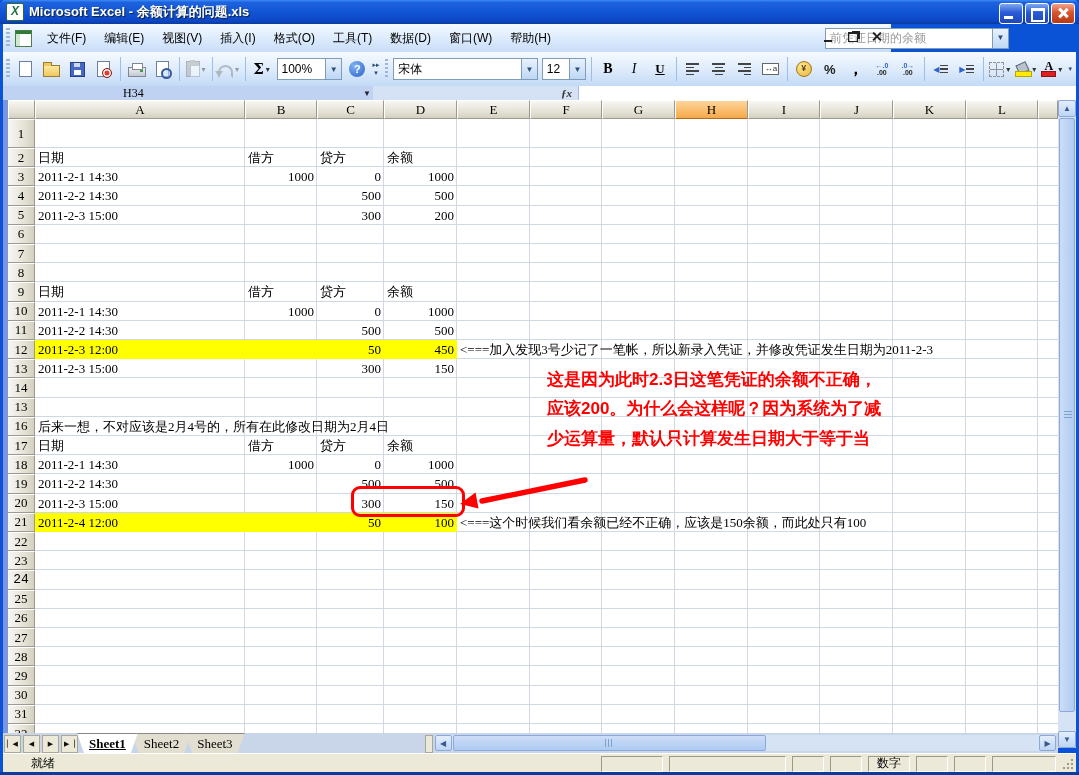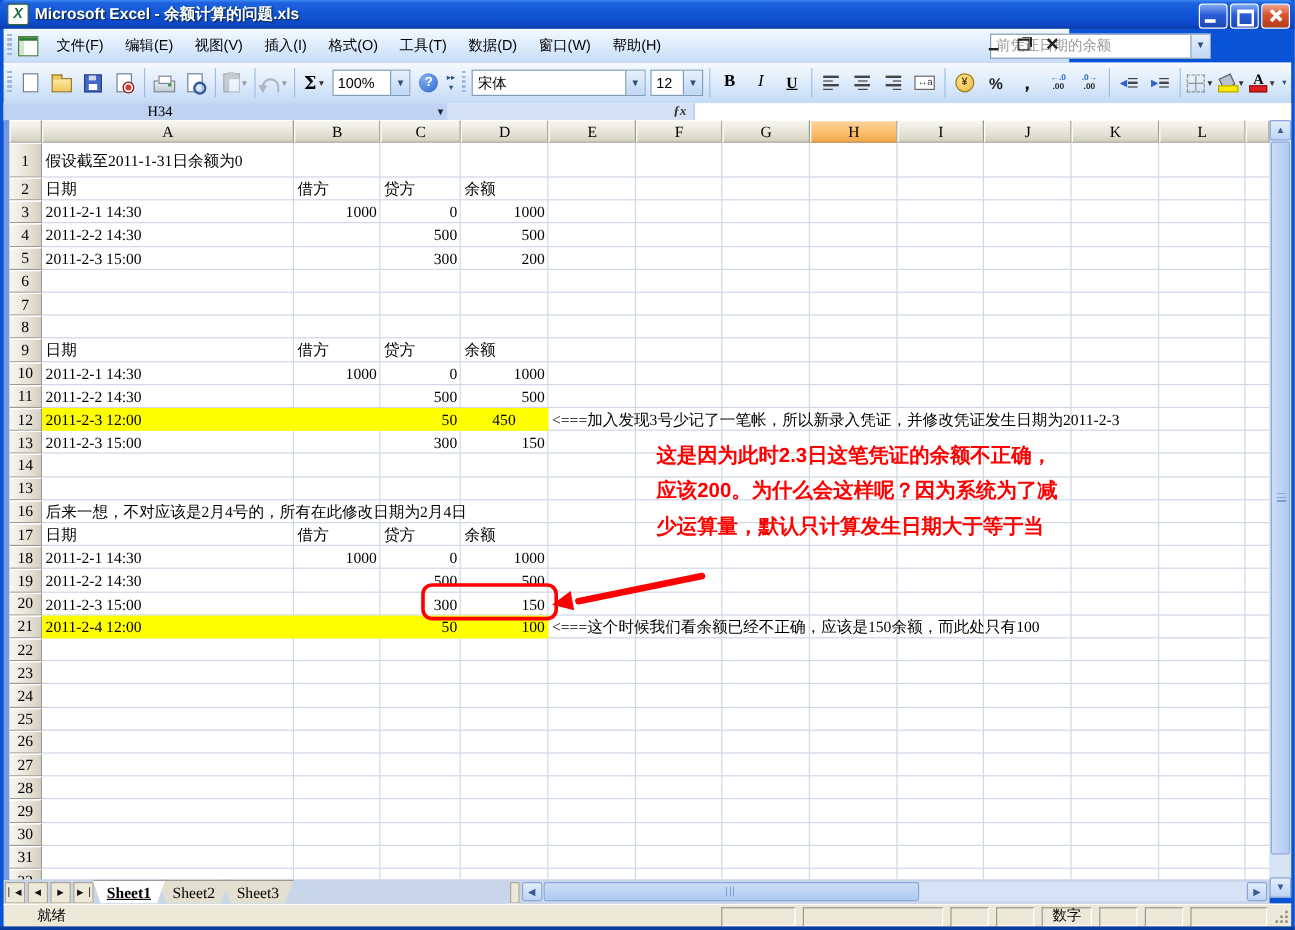--- a/index.html
+++ b/index.html
@@ -444,40 +444,39 @@
         <div class="rowhead" style="top: 355.4px; height: 19.2px;">19</div>
         <div class="gridline-row" style="top: 373.6px;"></div>
         <div class="rowhead" style="top: 374.6px; height: 19.2px;">20</div>
         <div class="gridline-row" style="top: 392.8px;"></div>
         <div class="rowhead" style="top: 393.8px; height: 19.2px;">21</div>
         <div class="gridline-row" style="top: 412px;"></div>
         <div class="rowhead" style="top: 413px; height: 19.2px;">22</div>
         <div class="gridline-row" style="top: 431.2px;"></div>
         <div class="rowhead" style="top: 432.2px; height: 19.2px;">23</div>
         <div class="gridline-row" style="top: 450.4px;"></div>
-        <div class="rowhead" style="top: 451.4px; height: 19.2px;">24</div>
+        <div class="rowhead" style="top: 451.4px; height: 19.2px; font-family: Liberation Mono, monospace;">24</div>
         <div class="gridline-row" style="top: 469.6px;"></div>
         <div class="rowhead" style="top: 470.6px; height: 19.2px;">25</div>
         <div class="gridline-row" style="top: 488.8px;"></div>
         <div class="rowhead" style="top: 489.8px; height: 19.2px;">26</div>
         <div class="gridline-row" style="top: 508px;"></div>
         <div class="rowhead" style="top: 509px; height: 19.2px;">27</div>
         <div class="gridline-row" style="top: 527.2px;"></div>
         <div class="rowhead" style="top: 528.2px; height: 19.2px;">28</div>
         <div class="gridline-row" style="top: 546.4px;"></div>
         <div class="rowhead" style="top: 547.4px; height: 19.2px;">29</div>
         <div class="gridline-row" style="top: 565.6px;"></div>
         <div class="rowhead" style="top: 566.6px; height: 19.2px;">30</div>
         <div class="gridline-row" style="top: 584.8px;"></div>
         <div class="rowhead" style="top: 585.8px; height: 19.2px;">31</div>
         <div class="gridline-row" style="top: 604px;"></div>
         <div class="rowhead" style="top: 605px; height: 19.2px;">32</div>
         <div class="yellow-row" style="top: 221px; height: 19.2px; background: rgb(255, 255, 0);"></div>
         <div class="yellow-row" style="top: 393.8px; height: 19.2px; background: rgb(255, 255, 0);"></div>
-        <div class="cell" style="top: 0px; height: 29px; line-height: 29px; left: 30px;">假设截至2011-1-31日余额为0</div>
         <div class="cell" style="top: 29px; height: 19.2px; line-height: 19.2px; left: 30px;">日期</div>
         <div class="cell" style="top: 29px; height: 19.2px; line-height: 19.2px; left: 240px;">借方</div>
         <div class="cell" style="top: 29px; height: 19.2px; line-height: 19.2px; left: 312px;">贷方</div>
         <div class="cell" style="top: 29px; height: 19.2px; line-height: 19.2px; left: 379px;">余额</div>
         <div class="cell" style="top: 48.2px; height: 19.2px; line-height: 19.2px; left: 30px;">2011-2-1 14:30</div>
         <div class="cell" style="top: 48.2px; height: 19.2px; line-height: 19.2px; left: 239px; width: 67px; text-align: right;">1000</div>
         <div class="cell" style="top: 48.2px; height: 19.2px; line-height: 19.2px; left: 311px; width: 62px; text-align: right;">0</div>
         <div class="cell" style="top: 48.2px; height: 19.2px; line-height: 19.2px; left: 378px; width: 68px; text-align: right;">1000</div>
         <div class="cell" style="top: 67.4px; height: 19.2px; line-height: 19.2px; left: 30px;">2011-2-2 14:30</div>
         <div class="cell" style="top: 67.4px; height: 19.2px; line-height: 19.2px; left: 311px; width: 62px; text-align: right;">500</div>
@@ -491,21 +490,21 @@
         <div class="cell" style="top: 163.4px; height: 19.2px; line-height: 19.2px; left: 379px;">余额</div>
         <div class="cell" style="top: 182.6px; height: 19.2px; line-height: 19.2px; left: 30px;">2011-2-1 14:30</div>
         <div class="cell" style="top: 182.6px; height: 19.2px; line-height: 19.2px; left: 239px; width: 67px; text-align: right;">1000</div>
         <div class="cell" style="top: 182.6px; height: 19.2px; line-height: 19.2px; left: 311px; width: 62px; text-align: right;">0</div>
         <div class="cell" style="top: 182.6px; height: 19.2px; line-height: 19.2px; left: 378px; width: 68px; text-align: right;">1000</div>
         <div class="cell" style="top: 201.8px; height: 19.2px; line-height: 19.2px; left: 30px;">2011-2-2 14:30</div>
         <div class="cell" style="top: 201.8px; height: 19.2px; line-height: 19.2px; left: 311px; width: 62px; text-align: right;">500</div>
         <div class="cell" style="top: 201.8px; height: 19.2px; line-height: 19.2px; left: 378px; width: 68px; text-align: right;">500</div>
         <div class="cell" style="top: 221px; height: 19.2px; line-height: 19.2px; left: 30px;">2011-2-3 12:00</div>
         <div class="cell" style="top: 221px; height: 19.2px; line-height: 19.2px; left: 311px; width: 62px; text-align: right;">50</div>
-        <div class="cell" style="top: 221px; height: 19.2px; line-height: 19.2px; left: 378px; width: 68px; text-align: center;">450</div>
+        <div class="cell" style="top: 221px; height: 19.2px; line-height: 19.2px; left: 378px; width: 68px; text-align: right;">450</div>
         <div class="cell" style="top: 221px; height: 19.2px; line-height: 19.2px; left: 452px;">&lt;===加入发现3号少记了一笔帐，所以新录入凭证，并修改凭证发生日期为2011-2-3</div>
         <div class="cell" style="top: 240.2px; height: 19.2px; line-height: 19.2px; left: 30px;">2011-2-3 15:00</div>
         <div class="cell" style="top: 240.2px; height: 19.2px; line-height: 19.2px; left: 311px; width: 62px; text-align: right;">300</div>
         <div class="cell" style="top: 240.2px; height: 19.2px; line-height: 19.2px; left: 378px; width: 68px; text-align: right;">150</div>
         <div class="cell" style="top: 297.8px; height: 19.2px; line-height: 19.2px; left: 30px;">后来一想，不对应该是2月4号的，所有在此修改日期为2月4日</div>
         <div class="cell" style="top: 317px; height: 19.2px; line-height: 19.2px; left: 30px;">日期</div>
         <div class="cell" style="top: 317px; height: 19.2px; line-height: 19.2px; left: 240px;">借方</div>
         <div class="cell" style="top: 317px; height: 19.2px; line-height: 19.2px; left: 312px;">贷方</div>
         <div class="cell" style="top: 317px; height: 19.2px; line-height: 19.2px; left: 379px;">余额</div>
         <div class="cell" style="top: 336.2px; height: 19.2px; line-height: 19.2px; left: 30px;">2011-2-1 14:30</div>

